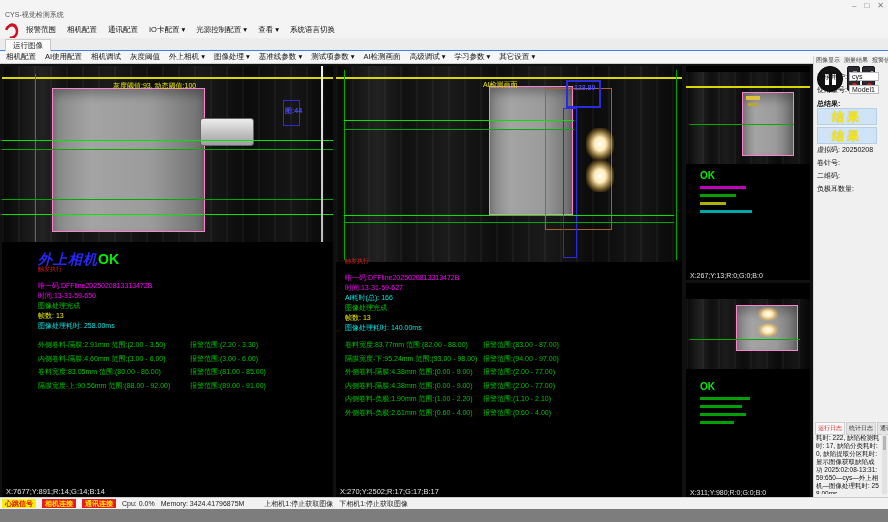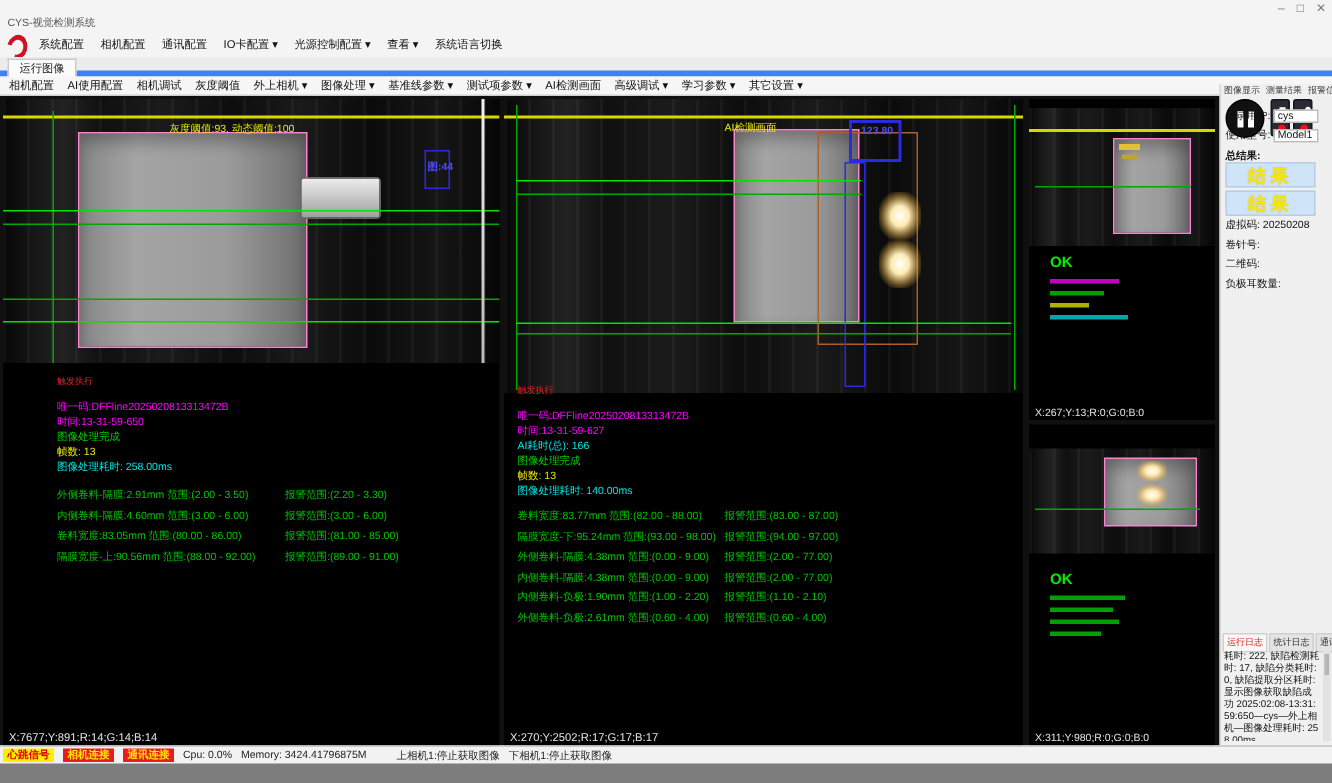--- a/index.html
+++ b/index.html
@@ -8,21 +8,21 @@
 
   
   #titlebar{position:absolute;left:0;top:0;width:888px;height:22px;background:#f4f4f4;}
   #win-title{position:absolute;left:5px;bottom:2px;font-size:7px;color:#555;}
   #win-controls{position:absolute;right:4px;top:2px;display:flex;gap:8px;}
   #win-controls span{font-size:8px;color:#777;line-height:8px;cursor:default;}
   #menubar{position:absolute;left:0;top:22px;width:888px;height:16px;background:#f4f4f4;}
   .logo{position:absolute;left:4px;top:2px;width:15px;height:15px;border:3px solid #cf1322;border-left-color:transparent;border-radius:50%;transform:rotate(-35deg) skewX(-12deg);}
   .menu-items{position:absolute;left:26px;top:0;height:16px;display:flex;align-items:center;gap:11px;}
   .menu-item{font-size:7.5px;color:#111;white-space:nowrap;cursor:default;}
-  #tabrow{position:absolute;left:0;top:38px;width:888px;height:13px;background:#ececec;border-bottom:4px solid #3b82f6;}
+  #tabrow{position:absolute;left:0;top:38px;width:888px;height:13px;background:#ececec;border-bottom:1px solid #3b82f6;}
   .page-tab{position:absolute;left:5px;top:1px;padding:1px 7px 2px;background:#fbfbfb;border:1px solid #c9c9c9;border-bottom:none;font-size:7.5px;color:#222;}
   #toolbar{position:absolute;left:0;top:51px;width:888px;height:13px;background:#f6f6f6;border-bottom:1px solid #cfcfcf;display:flex;align-items:center;gap:9px;padding-left:6px;}
   .tool-item{font-size:7.5px;color:#111;white-space:nowrap;cursor:default;}
 
   
   #main{position:absolute;left:0;top:64px;width:888px;height:433px;background:#101010;}
   .pane{position:absolute;top:2px;height:431px;background:#000;}
   #pane-left{left:2px;width:331px;}
   #pane-mid{left:336px;width:346px;}
   #thumb-col{position:absolute;left:686px;top:2px;width:124px;height:431px;}
@@ -100,21 +100,21 @@
       <span>–</span>
       <span>□</span>
       <span>✕</span>
     </div>
   </div>
 
   <div id="menubar">
     <span class="logo"></span>
     <div class="menu-items">
 
-        <span class="menu-item">系统配置</span>
+        <span class="menu-item">报警范围</span>
 
         <span class="menu-item">相机配置</span>
 
         <span class="menu-item">通讯配置</span>
 
         <span class="menu-item">IO卡配置 ▾</span>
 
         <span class="menu-item">光源控制配置 ▾</span>
 
         <span class="menu-item">查看 ▾</span>
@@ -165,20 +165,21 @@
         <div class="bluebox thin" style="left:281px;top:34px;width:17px;height:26px;"></div>
         <div class="hline bright" style="left:0;right:0;top:74px;"></div>
         <div class="hline" style="left:0;right:0;top:83px;"></div>
         <div class="hline" style="left:0;right:0;top:133px;"></div>
         <div class="hline bright" style="left:0;right:0;top:148px;"></div>
         <div class="whiteline" style="left:319px;top:0;height:176px;"></div>
         <span class="overlay-yellow" style="left:111px;top:15px;">灰度阈值:93, 动态阈值:100</span>
         <span class="overlay-blue" style="left:283px;top:40px;">图:44</span>
       </div>
       <div class="caption" style="top:186px;">
+        <div class="cap-title"><span>外上相机</span><span class="ok">OK</span></div>
         <div class="cap-trigger">触发执行</div>
         <div class="cap-line magenta" style="margin-top:9px;">唯一码:DFFline2025020813313472B</div>
         <div class="cap-line magenta">时间:13-31-59-650</div>
         <div class="cap-line greenln">图像处理完成</div>
         <div class="cap-line yellowln">帧数: 13</div>
         <div class="cap-line cyanln">图像处理耗时: 258.00ms</div>
         <div class="cap-rows" style="margin-top:7px;">
 
             <div class="mrow">
               <span class="mtext">外侧卷料-隔膜:2.91mm 范围:(2.00 - 3.50)</span>

